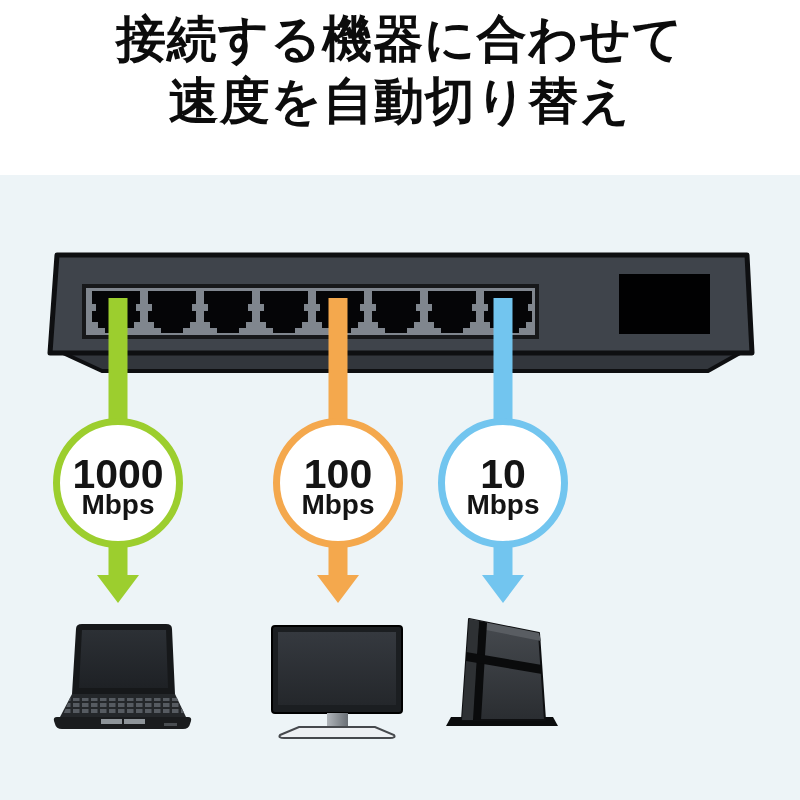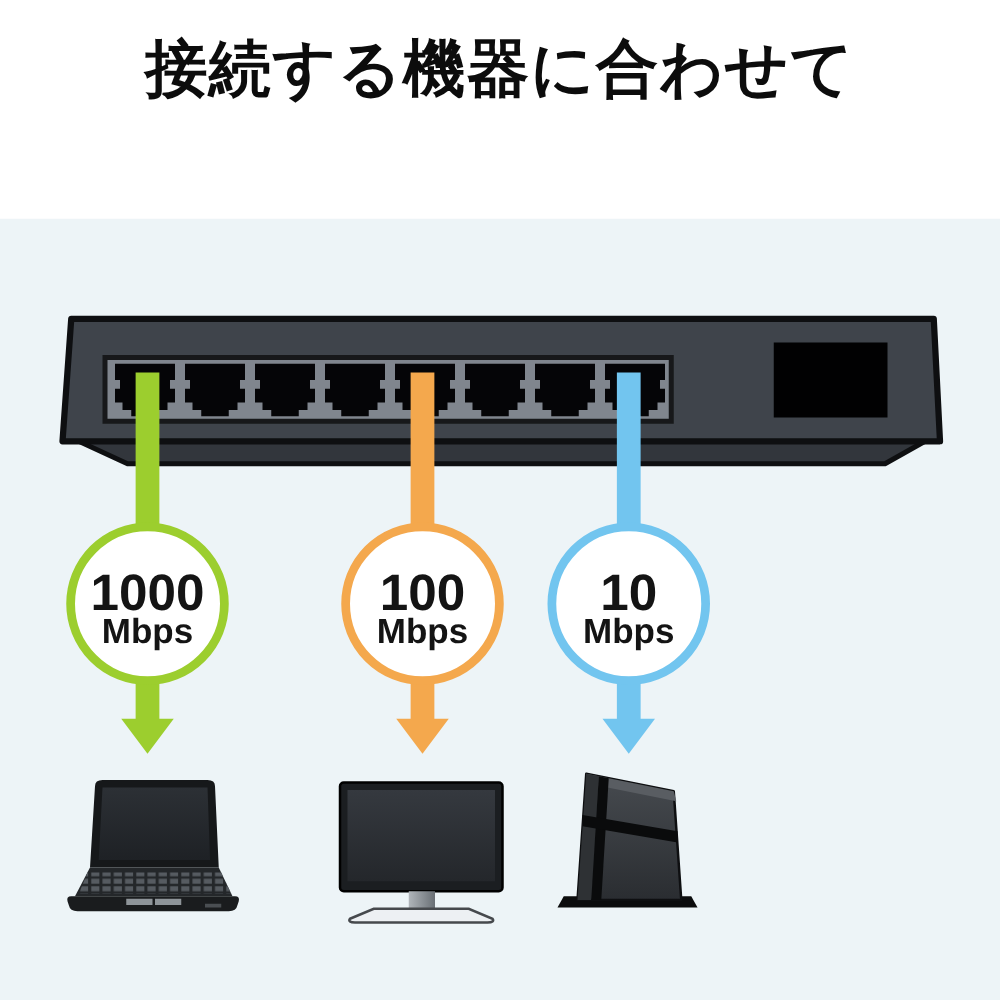--- a/index.html
+++ b/index.html
@@ -6,21 +6,21 @@
   .canvas{
     position:relative;width:800px;height:800px;overflow:hidden;
     background:#ffffff;
     font-family:"Liberation Sans","DejaVu Sans",sans-serif;
   }
   .bg-lower{
     position:absolute;left:0;top:175px;width:800px;height:625px;
     background:#EDF4F7;
   }
   .title{
-    position:absolute;left:0;top:24px;width:800px;
+    position:absolute;left:0;top:8px;width:800px;
     text-align:center;
     font-size:50px;line-height:62px;font-weight:bold;color:#0C0C0C;
     letter-spacing:1px;
   }
   .title span{display:block;}
   svg.art{position:absolute;left:0;top:0;}
   .speed-value{
     font-size:41px;font-weight:bold;fill:#141414;text-anchor:middle;
     font-family:"Liberation Sans","DejaVu Sans",sans-serif;
   }
@@ -31,20 +31,21 @@
 </style>
 </head>
 <body>
 
 <div class="canvas">
 
   <div class="bg-lower"></div>
 
   <div class="title">
     <span>接続する機器に合わせて</span>
+    <span>速度を自動切り替え</span>
   </div>
 
   <svg class="art" width="800" height="800" viewBox="0 0 800 800">
     <defs>
       <linearGradient id="lcdGrad" x1="0" y1="0" x2="0" y2="1">
         <stop offset="0" stop-color="#2C3035"></stop>
         <stop offset="1" stop-color="#1E2125"></stop>
       </linearGradient>
       <linearGradient id="monGrad" x1="0" y1="0" x2="0" y2="1">
         <stop offset="0" stop-color="#35393F"></stop>

